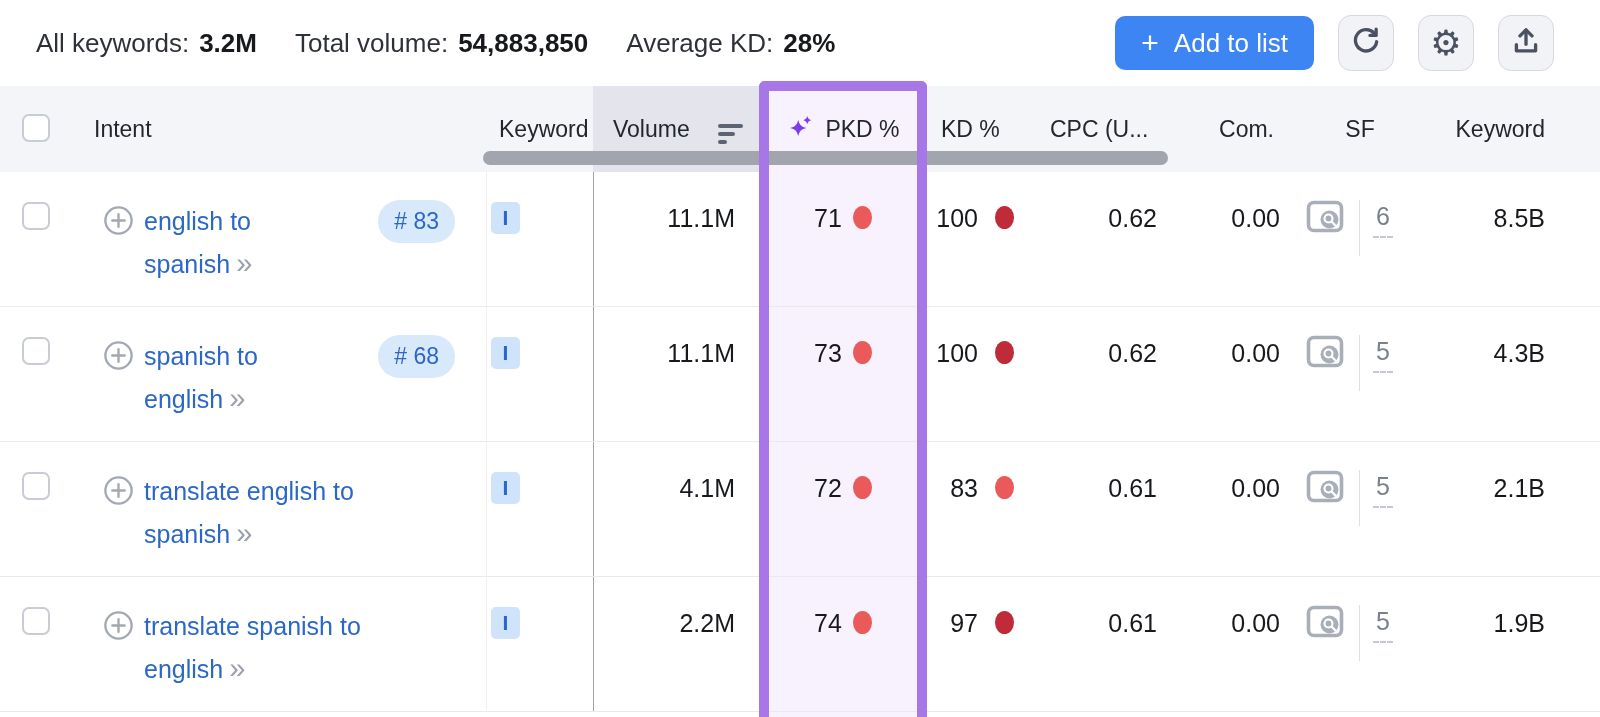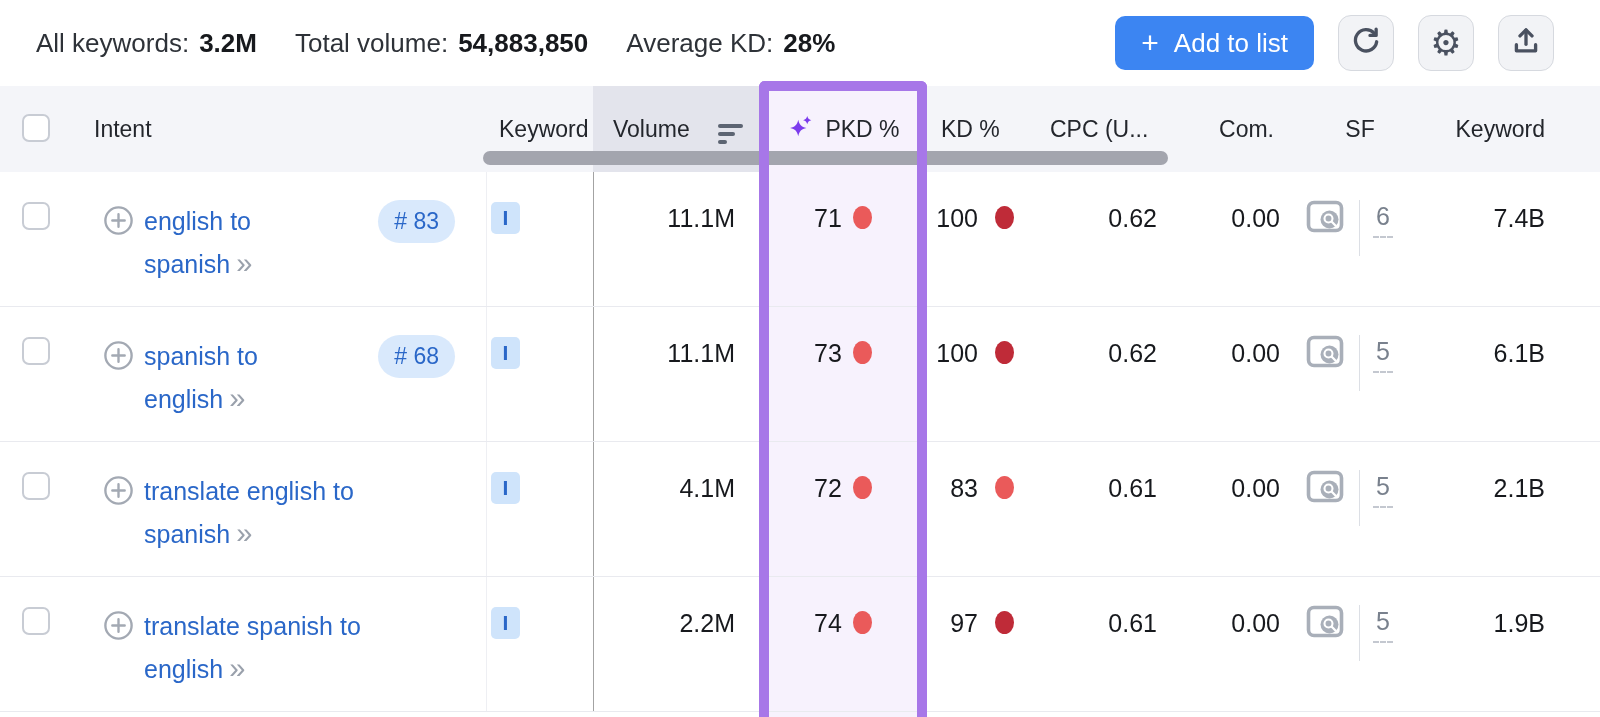--- a/index.html
+++ b/index.html
@@ -197,21 +197,21 @@
         <svg width="38" height="34" viewBox="0 0 38 34">
               <rect x="2.5" y="2.5" width="33" height="28" rx="5.5" fill="none" stroke="#a9afb9" stroke-width="3.6"></rect>
               <circle cx="23.5" cy="19.5" r="9" fill="#a9afb9"></circle>
               <circle cx="22.5" cy="18.5" r="4" fill="none" stroke="#ffffff" stroke-width="2.1"></circle>
               <line x1="25.8" y1="21.8" x2="29.2" y2="25.2" stroke="#ffffff" stroke-width="2.3" stroke-linecap="round"></line>
             </svg>
       </span>
       <span class="sf-divider"></span>
       <span class="sf-num">6</span>
     </div>
-    <div class="cell cell-results">7.4B</div>
+    <div class="cell cell-results">8.5B</div>
   </div>
       <div class="row grid">
     <div class="cell cell-check">
       <div class="checkbox"></div>
     </div>
     <div class="cell cell-keyword">
       <span class="kw-plus">
         <svg width="31" height="31" viewBox="0 0 30 30" fill="none" stroke="#a3a9b3" stroke-width="2.3" stroke-linecap="round">
               <circle cx="15" cy="15" r="12.7"></circle>
               <path d="M15 9 v12 M9 15 h12"></path>
@@ -242,21 +242,21 @@
         <svg width="38" height="34" viewBox="0 0 38 34">
               <rect x="2.5" y="2.5" width="33" height="28" rx="5.5" fill="none" stroke="#a9afb9" stroke-width="3.6"></rect>
               <circle cx="23.5" cy="19.5" r="9" fill="#a9afb9"></circle>
               <circle cx="22.5" cy="18.5" r="4" fill="none" stroke="#ffffff" stroke-width="2.1"></circle>
               <line x1="25.8" y1="21.8" x2="29.2" y2="25.2" stroke="#ffffff" stroke-width="2.3" stroke-linecap="round"></line>
             </svg>
       </span>
       <span class="sf-divider"></span>
       <span class="sf-num">5</span>
     </div>
-    <div class="cell cell-results">6.1B</div>
+    <div class="cell cell-results">4.3B</div>
   </div>
       <div class="row grid">
     <div class="cell cell-check">
       <div class="checkbox"></div>
     </div>
     <div class="cell cell-keyword">
       <span class="kw-plus">
         <svg width="31" height="31" viewBox="0 0 30 30" fill="none" stroke="#a3a9b3" stroke-width="2.3" stroke-linecap="round">
               <circle cx="15" cy="15" r="12.7"></circle>
               <path d="M15 9 v12 M9 15 h12"></path>

